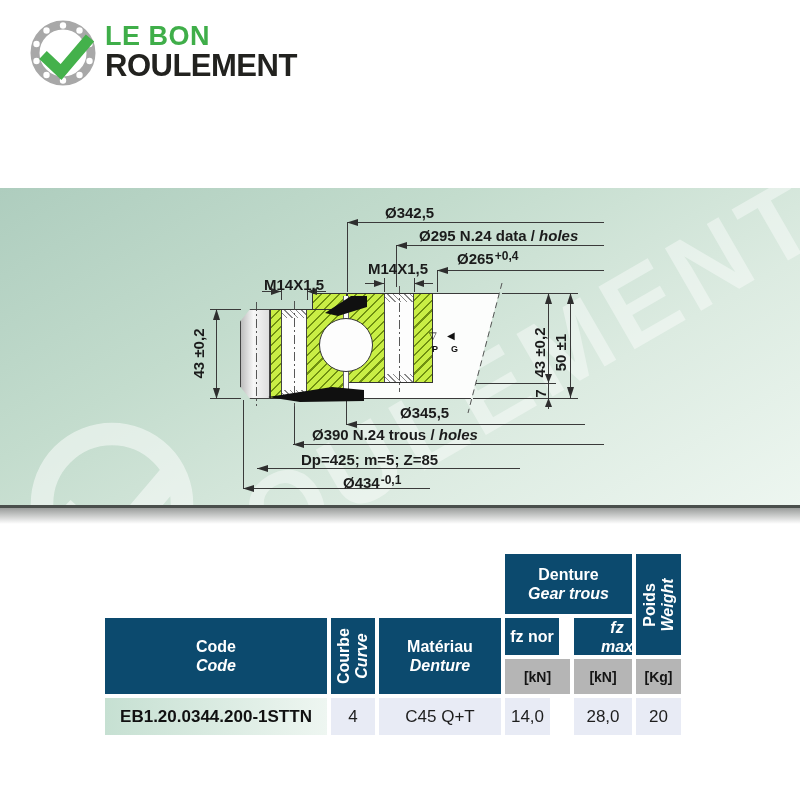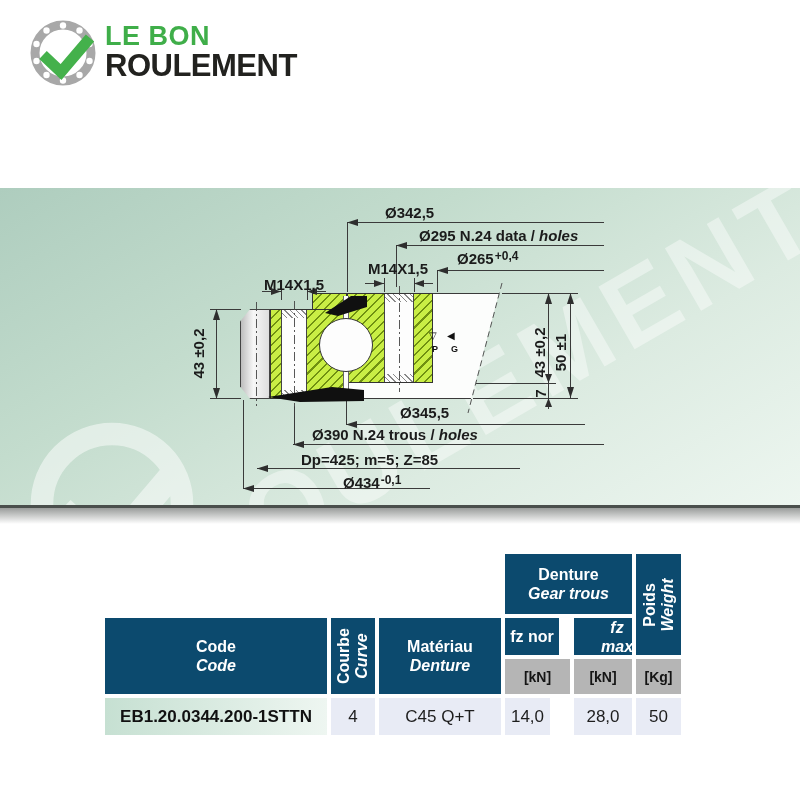--- a/index.html
+++ b/index.html
@@ -234,16 +234,16 @@
     </div>
     <div class="tcell gray" style="left:505px;top:659px;width:65px;height:35px;">[kN]</div>
     <div class="tcell gray" style="left:574px;top:659px;width:58px;height:35px;">[kN]</div>
     <div class="tcell gray" style="left:636px;top:659px;width:45px;height:35px;">[Kg]</div>
 
     <div class="tcell data-code tcell data" style="left:105px;top:698px;width:222px;height:37px;background:linear-gradient(90deg,#c6e0d2,#eef6f1);font-weight:700;">EB1.20.0344.200-1STTN</div>
     <div class="tcell data" style="left:331px;top:698px;width:44px;height:37px;">4</div>
     <div class="tcell data" style="left:379px;top:698px;width:122px;height:37px;">C45 Q+T</div>
     <div class="tcell data" style="left:505px;top:698px;width:45px;height:37px;">14,0</div>
     <div class="tcell data" style="left:574px;top:698px;width:58px;height:37px;">28,0</div>
-    <div class="tcell data" style="left:636px;top:698px;width:45px;height:37px;">50</div>
+    <div class="tcell data" style="left:636px;top:698px;width:45px;height:37px;">20</div>
   </div>
 
 </div>
 
 </body></html>

